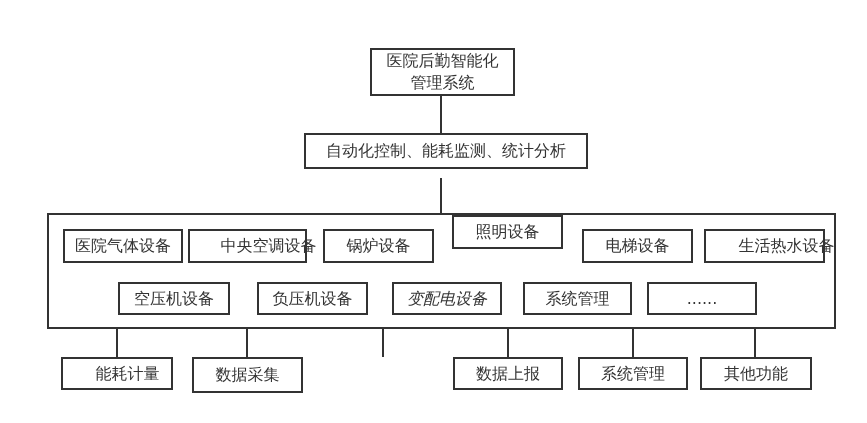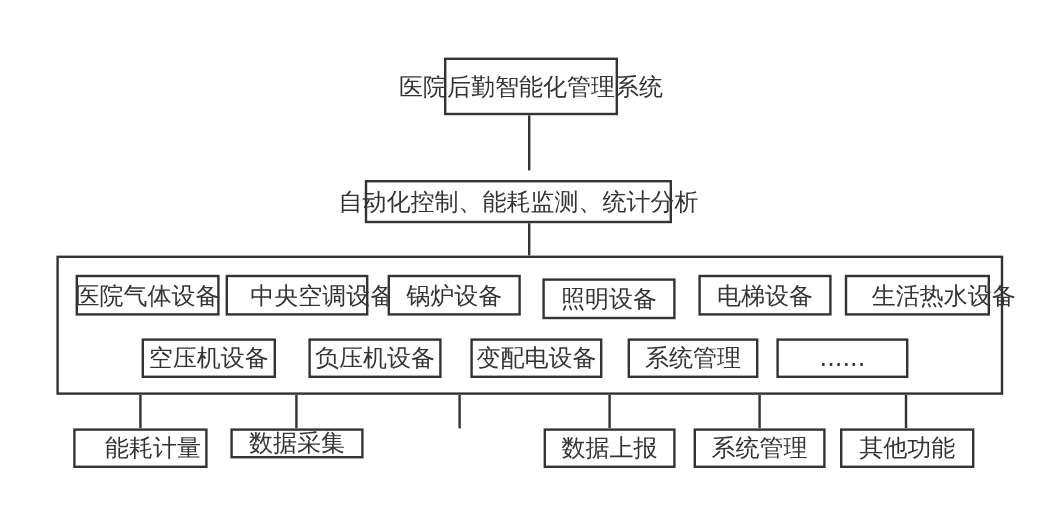--- a/index.html
+++ b/index.html
@@ -15,25 +15,25 @@
     font-family: "DejaVu Sans", sans-serif;
     color: #333333;
     overflow: hidden;
   }
   .node {
     position: absolute;
     box-sizing: border-box;
     border: 2px solid #333333;
     background: #ffffff;
     display: flex;
-    flex-direction: row;
+    flex-direction: column;
     align-items: center;
     justify-content: center;
     text-align: center;
-    font-size: 20px;
+    font-size: 16px;
     line-height: 1.35;
     white-space: nowrap;
   }
   .panel {
     position: absolute;
     box-sizing: border-box;
     border: 2px solid #333333;
     background: #ffffff;
   }
   .vline {
@@ -54,65 +54,65 @@
   <div class="vline" style="left:382px; top:329px; height:28px;"></div>
   <div class="vline" style="left:507px; top:329px; height:28px;"></div>
   <div class="vline" style="left:632px; top:329px; height:28px;"></div>
   <div class="vline" style="left:754px; top:329px; height:28px;"></div>
 
   <div class="node" style="left:370px; top:48px; width:145px; height:48px;">
     <span>医院后勤智能化</span>
     <span>管理系统</span>
   </div>
 
-  <div class="node" style="left:304px; top:150px; width:256px; height:36px;">
+  <div class="node" style="left:304px; top:133px; width:284px; height:36px;">
     <span>自动化控制、能耗监测、统计分析</span>
   </div>
 
   <div class="panel" style="left:47px; top:213px; width:789px; height:116px;"></div>
 
   <div class="node" style="left:63px;  top:229px; width:120px; height:34px;">
     <span>医院气体设备</span>
   </div>
   <div class="node" style="left:188px; top:229px; width:119px; height:34px;padding-left:42px;">
     <span>中央空调设备</span>
   </div>
   <div class="node" style="left:323px; top:229px; width:111px; height:34px;">
     <span>锅炉设备</span>
   </div>
-  <div class="node" style="left:452px; top:232px; width:111px; height:34px;">
+  <div class="node" style="left:452px; top:215px; width:111px; height:34px;">
     <span>照明设备</span>
   </div>
   <div class="node" style="left:582px; top:229px; width:111px; height:34px;">
     <span>电梯设备</span>
   </div>
   <div class="node" style="left:704px; top:229px; width:121px; height:34px;padding-left:44px;">
     <span>生活热水设备</span>
   </div>
 
   <div class="node" style="left:118px; top:282px; width:112px; height:33px;">
     <span>空压机设备</span>
   </div>
   <div class="node" style="left:257px; top:282px; width:111px; height:33px;">
     <span>负压机设备</span>
   </div>
-  <div class="node" style="left:392px; top:282px; width:110px; height:33px;">
+  <div class="node" style="left:392px; top:282px; width:110px; height:33px;font-style:italic;">
     <span>变配电设备</span>
   </div>
   <div class="node" style="left:523px; top:282px; width:109px; height:33px;">
     <span>系统管理</span>
   </div>
   <div class="node" style="left:647px; top:282px; width:110px; height:33px;">
     <span>......</span>
   </div>
 
   <div class="node" style="left:61px;  top:357px; width:112px; height:33px;padding-left:21px;">
     <span>能耗计量</span>
   </div>
-  <div class="node" style="left:192px; top:357px; width:111px; height:25px;">
+  <div class="node" style="left:192px; top:357px; width:111px; height:36px;">
     <span>数据采集</span>
   </div>
   <div class="node" style="left:453px; top:357px; width:110px; height:33px;">
     <span>数据上报</span>
   </div>
   <div class="node" style="left:578px; top:357px; width:110px; height:33px;">
     <span>系统管理</span>
   </div>
   <div class="node" style="left:700px; top:357px; width:112px; height:33px;">
     <span>其他功能</span>

